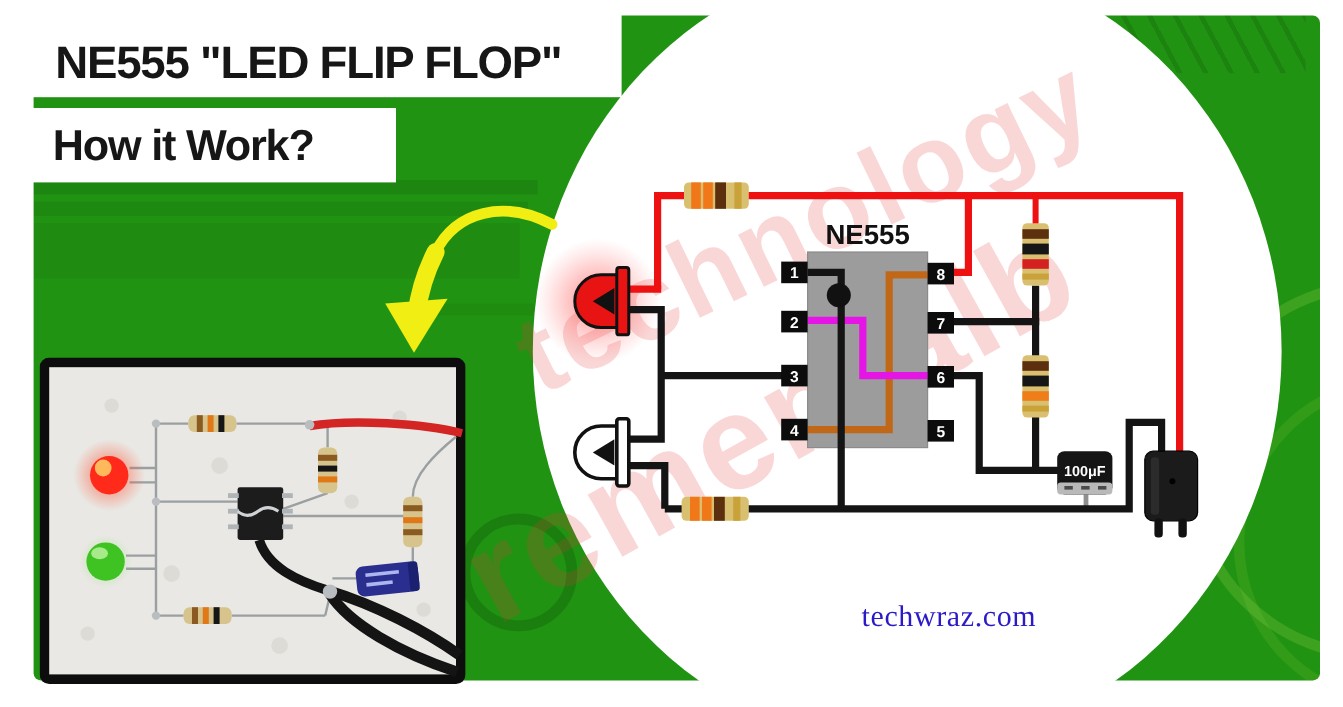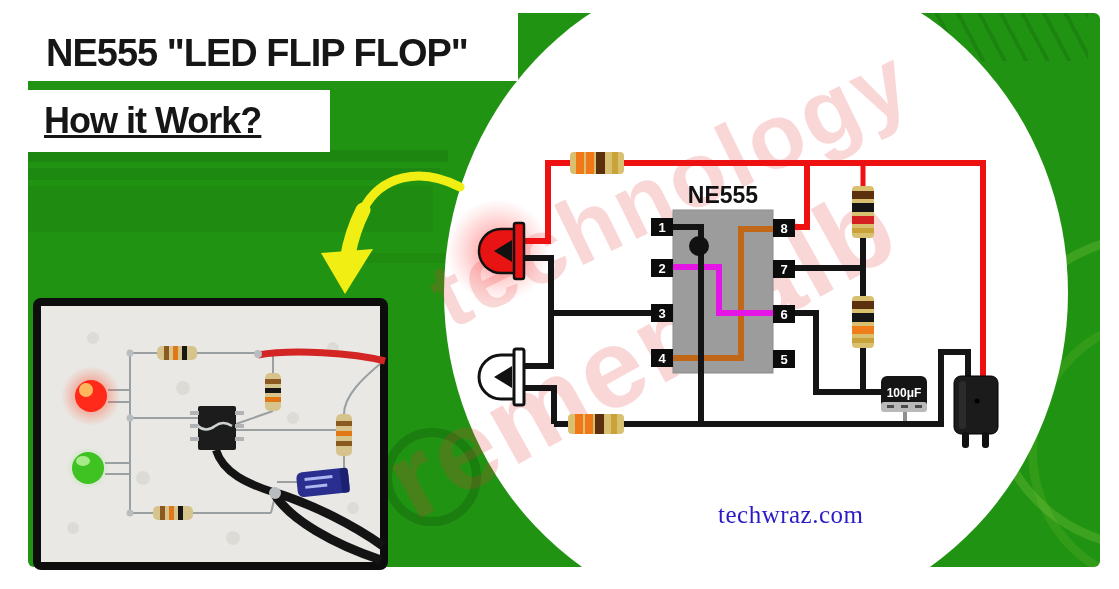--- a/index.html
+++ b/index.html
@@ -32,21 +32,21 @@
   .banner1 .t{
     margin:0 0 6px 46px;font-size:38px;font-weight:bold;color:#161616;
     letter-spacing:-1px;font-family:"Liberation Sans",sans-serif;white-space:nowrap;
   }
   .banner2{
     position:absolute;left:0;top:90px;width:330px;height:62px;background:#ffffff;
     display:flex;align-items:center;
   }
   .banner2 .t{
     margin:0 0 0 44px;font-size:36px;font-weight:bold;color:#161616;
-    letter-spacing:-1px;white-space:nowrap;text-decoration:underline;
+    letter-spacing:-1px;white-space:nowrap;
   }
   .arrow-wrap{position:absolute;left:305px;top:158px;width:170px;height:145px;}
   .photo-wrap{position:absolute;left:33px;top:298px;width:355px;height:272px;}
   .website{
     position:absolute;left:718px;top:501px;width:200px;
     font-family:"Liberation Serif",serif;font-size:25px;color:#2b1ac6;
     letter-spacing:0.5px;
   }
   text{font-family:"Liberation Sans",sans-serif;}
   .wm{font-weight:bold;fill:rgba(228,56,56,0.20);letter-spacing:3px;}

